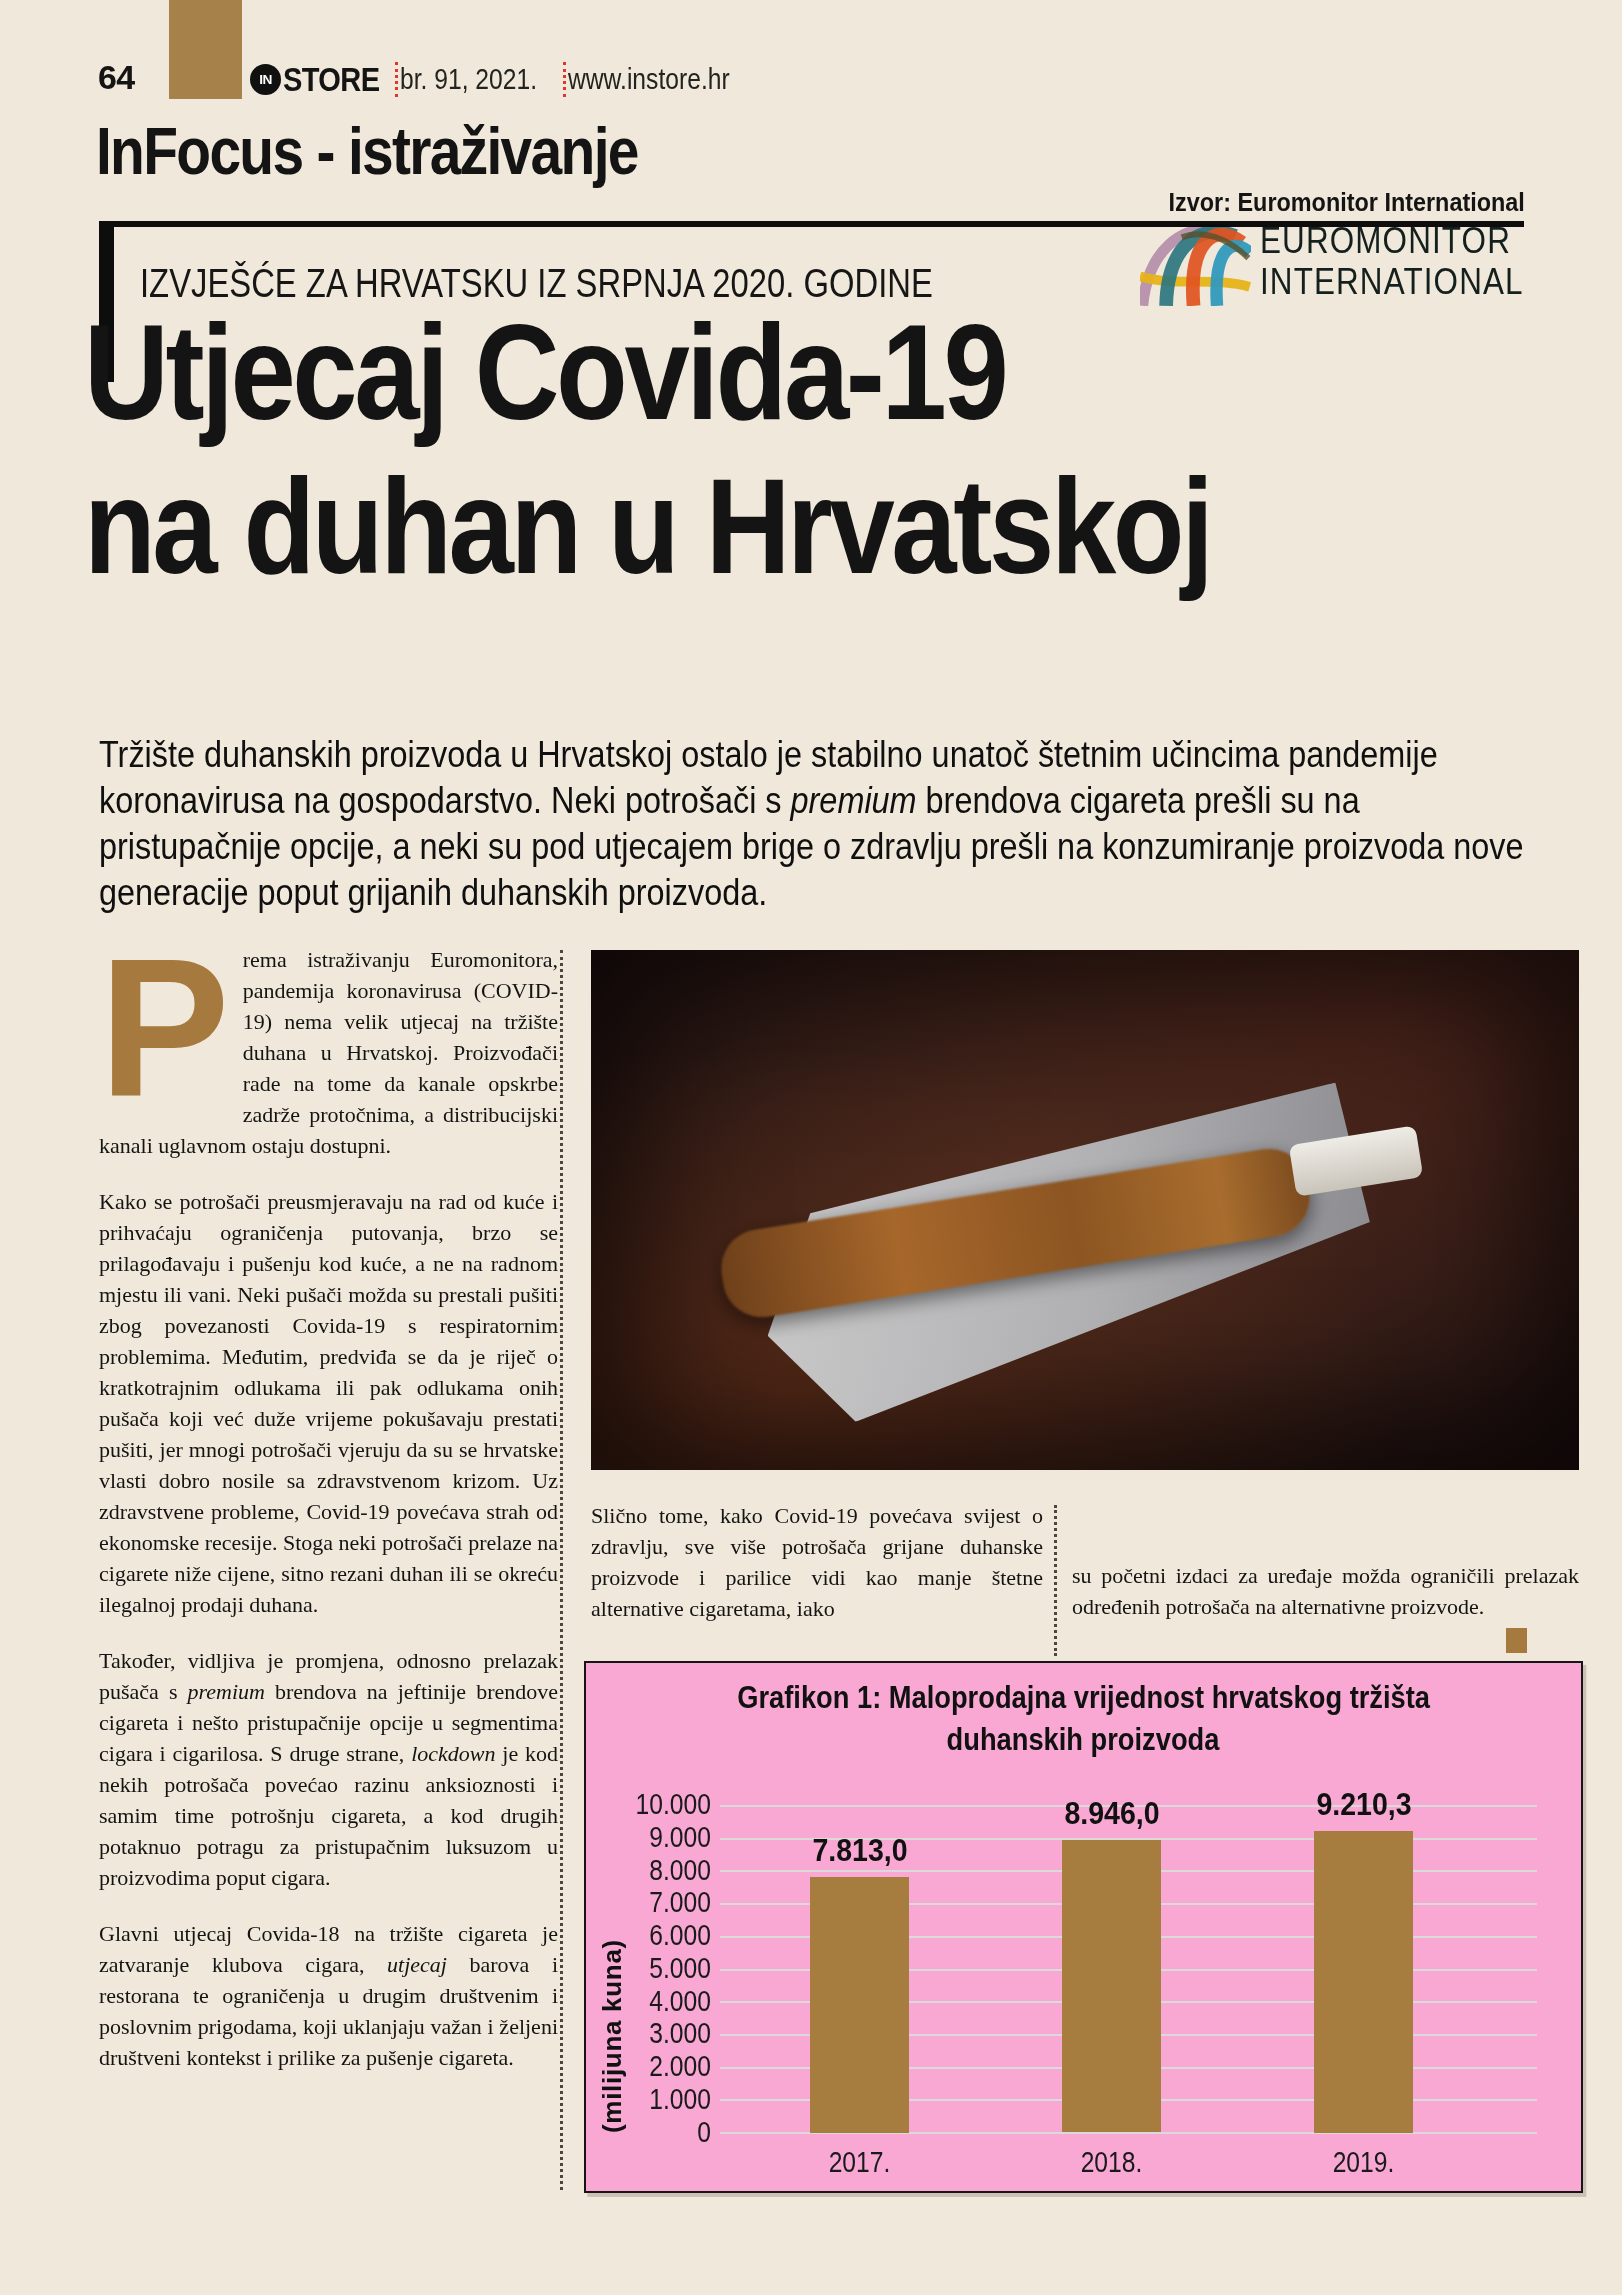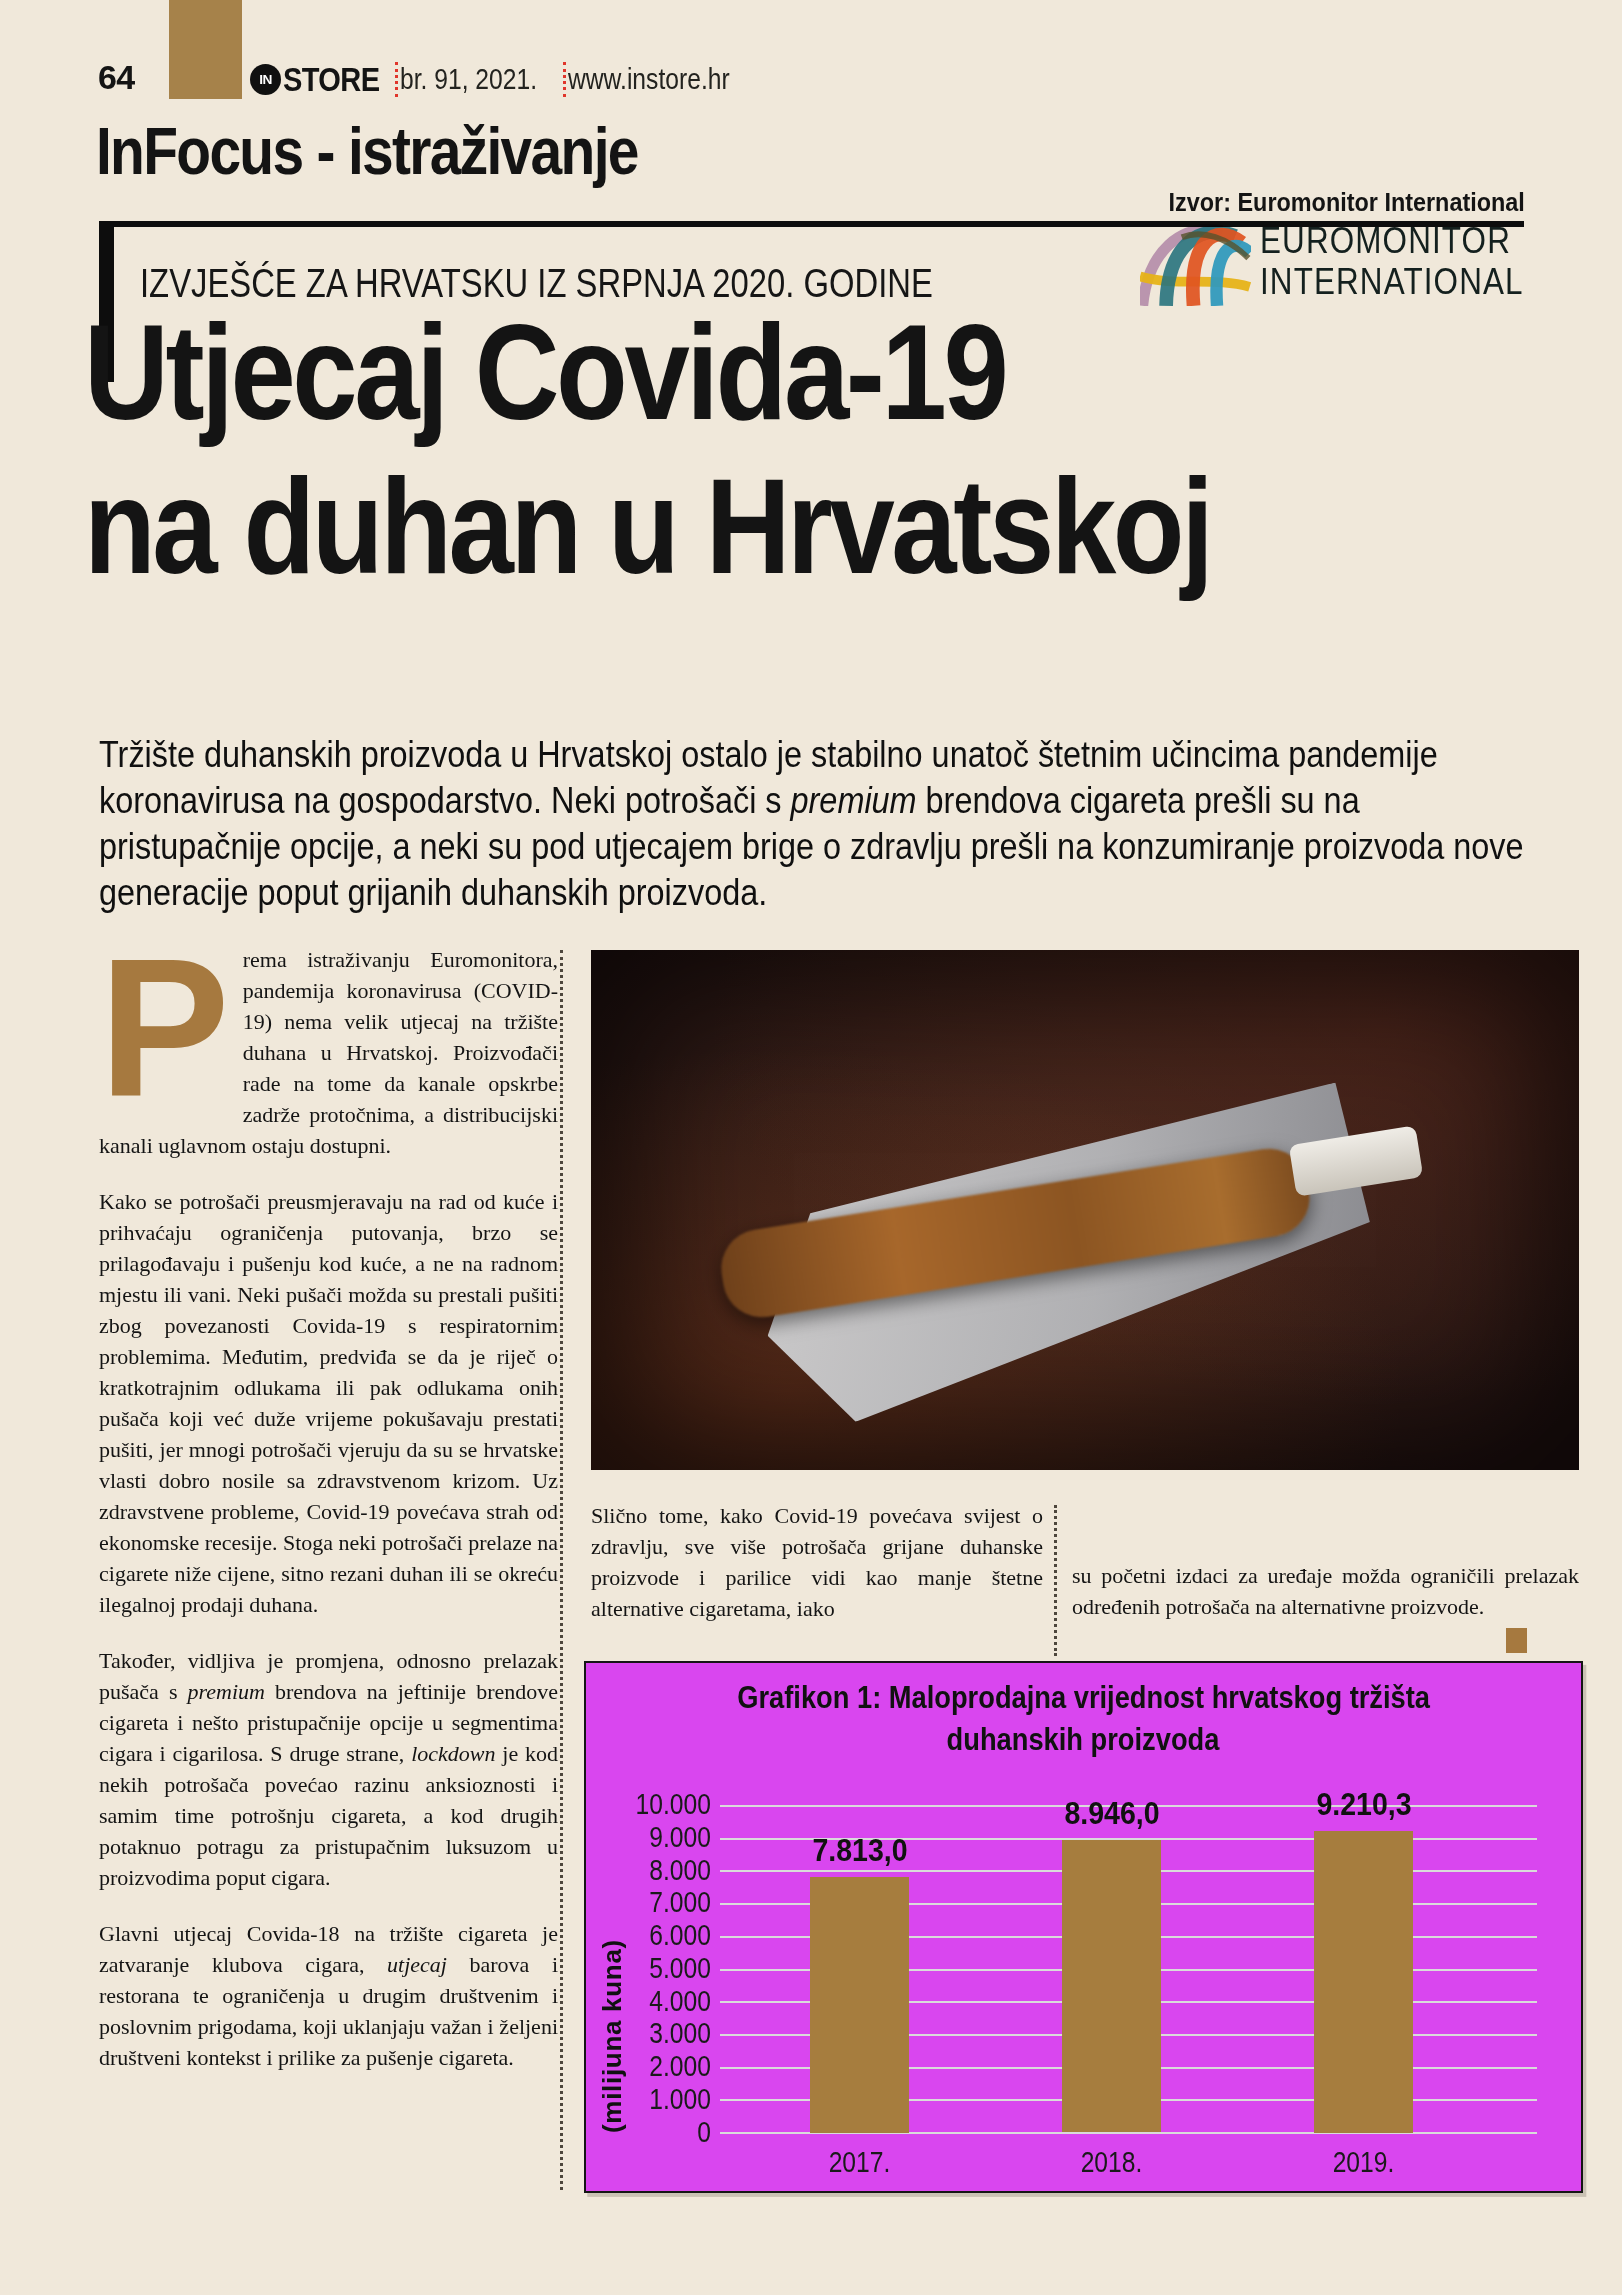--- a/index.html
+++ b/index.html
@@ -71,21 +71,21 @@
     box-shadow:0 6.5px 19.6px rgba(0,0,0,.5);
   }
   .ftip{
     position:absolute;left:71%;top:35.5%;width:13%;height:10%;
     background:linear-gradient(#efece6,#c9c4ba);border-radius:9.2px;
     transform:rotate(-9deg);
   }
 
   
   .chart-box{
-    left:584px;top:1661px;width:995px;height:528px;background:#d946ef;
+    left:584px;top:1661px;width:995px;height:528px;background:#f9a8d4;
     border:2.6px solid #151515;box-shadow:3.3px 3.9px 0 rgba(70,58,44,.22);
   }
   .chart-title{position:absolute;left:0;width:100%;text-align:center;font:700 31px "Liberation Sans",sans-serif;color:#111;}
   .chart-title .cx{transform:scaleX(.88);}
   .ct1{top:17px;}
   .ct2{top:59px;}
   .y-axis-title{
     position:absolute;left:10.5px;top:143px;height:327px;display:flex;align-items:center;
     writing-mode:vertical-rl;transform:rotate(180deg);
     font:700 26px "Liberation Sans",sans-serif;letter-spacing:0.7px;color:#111;

